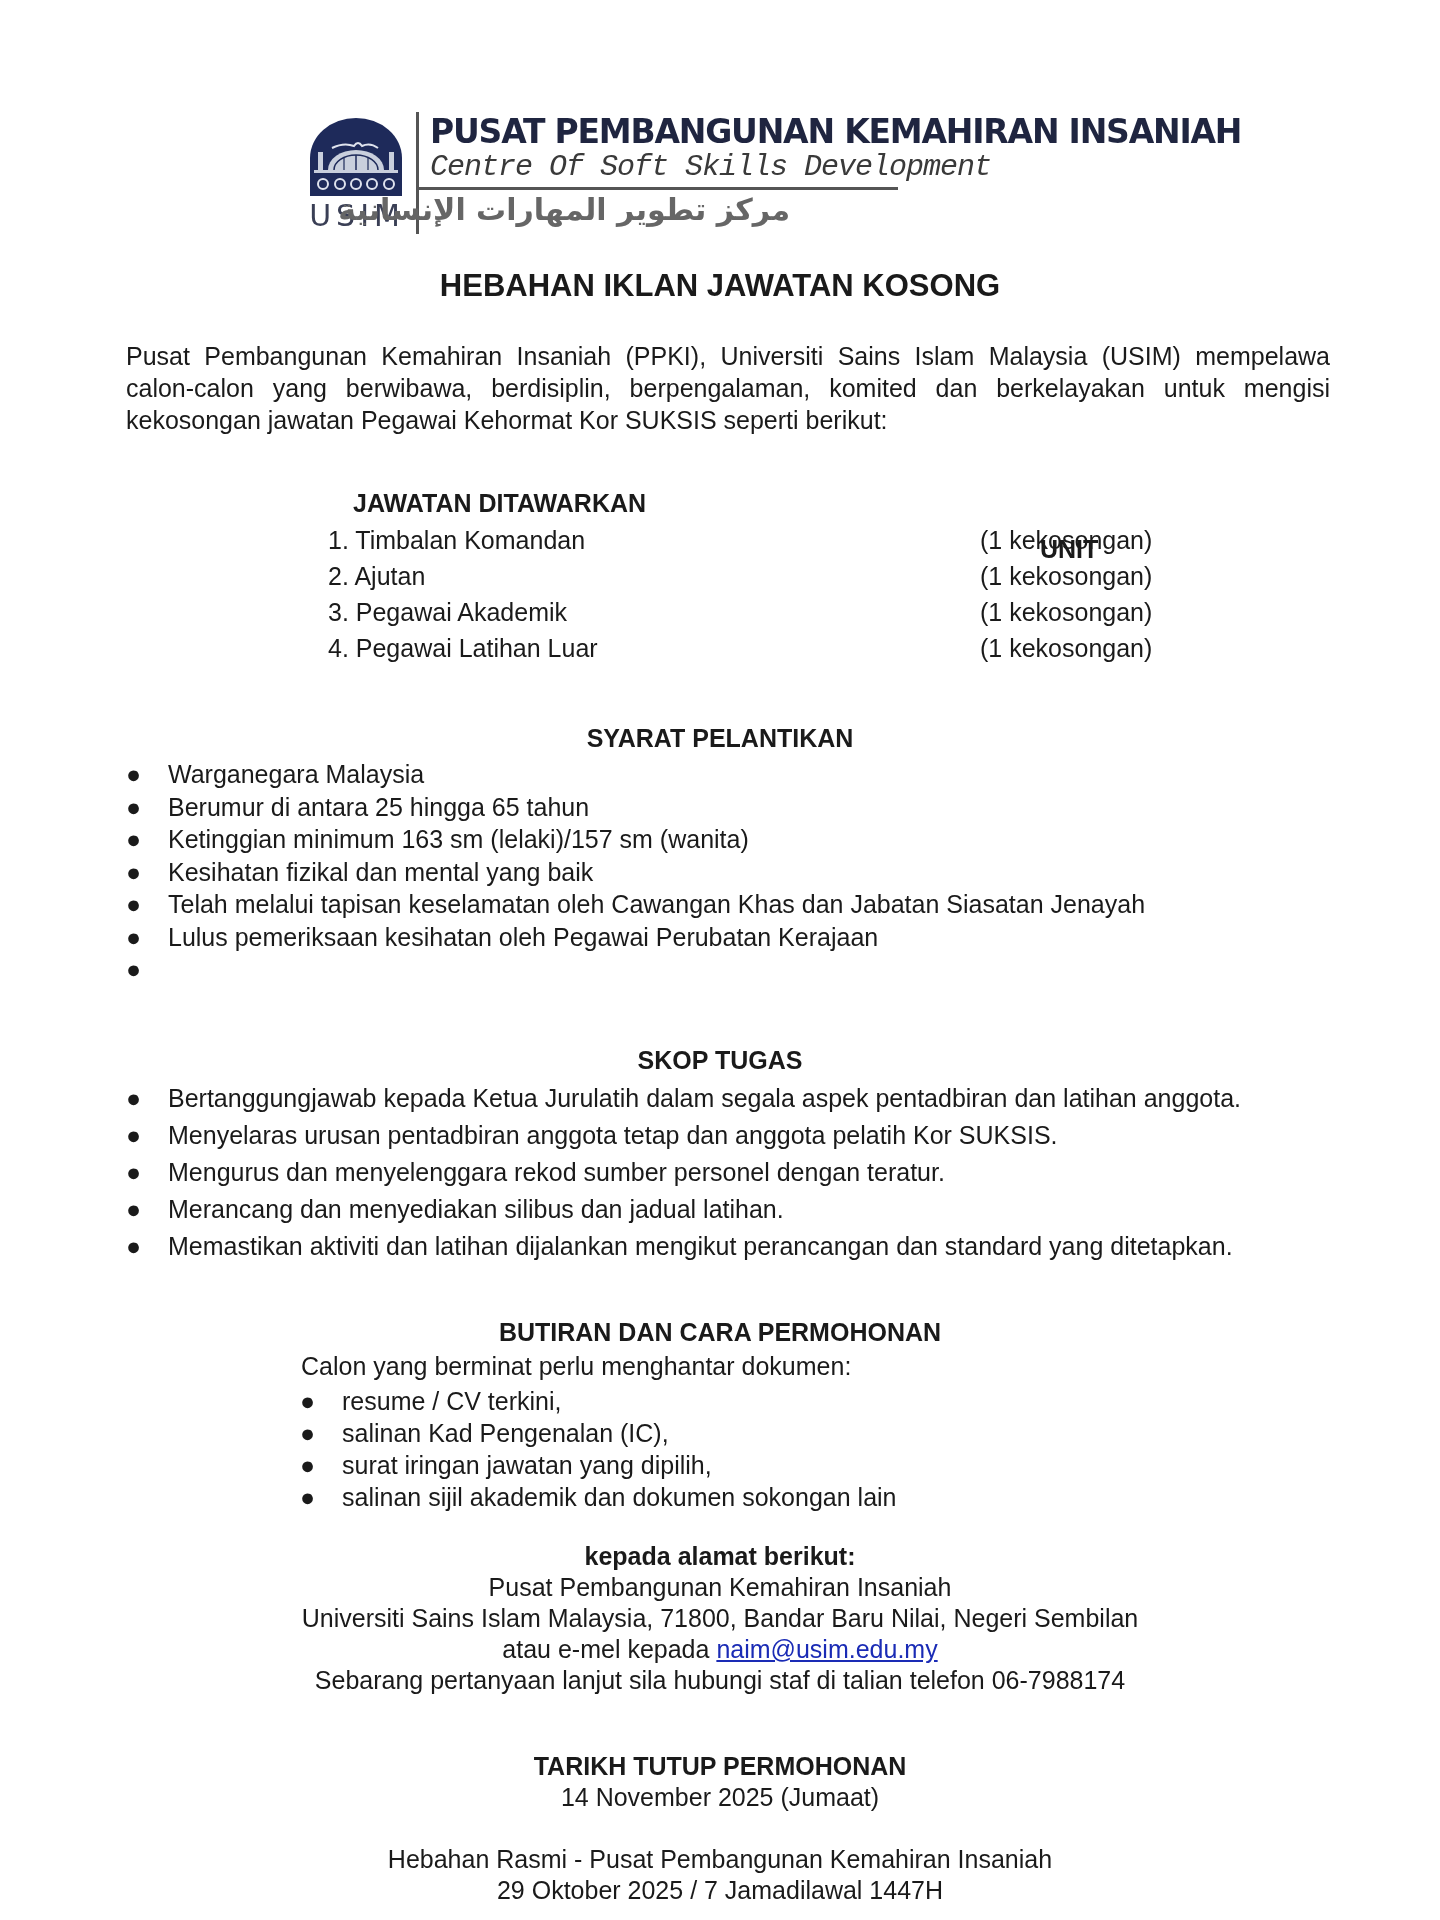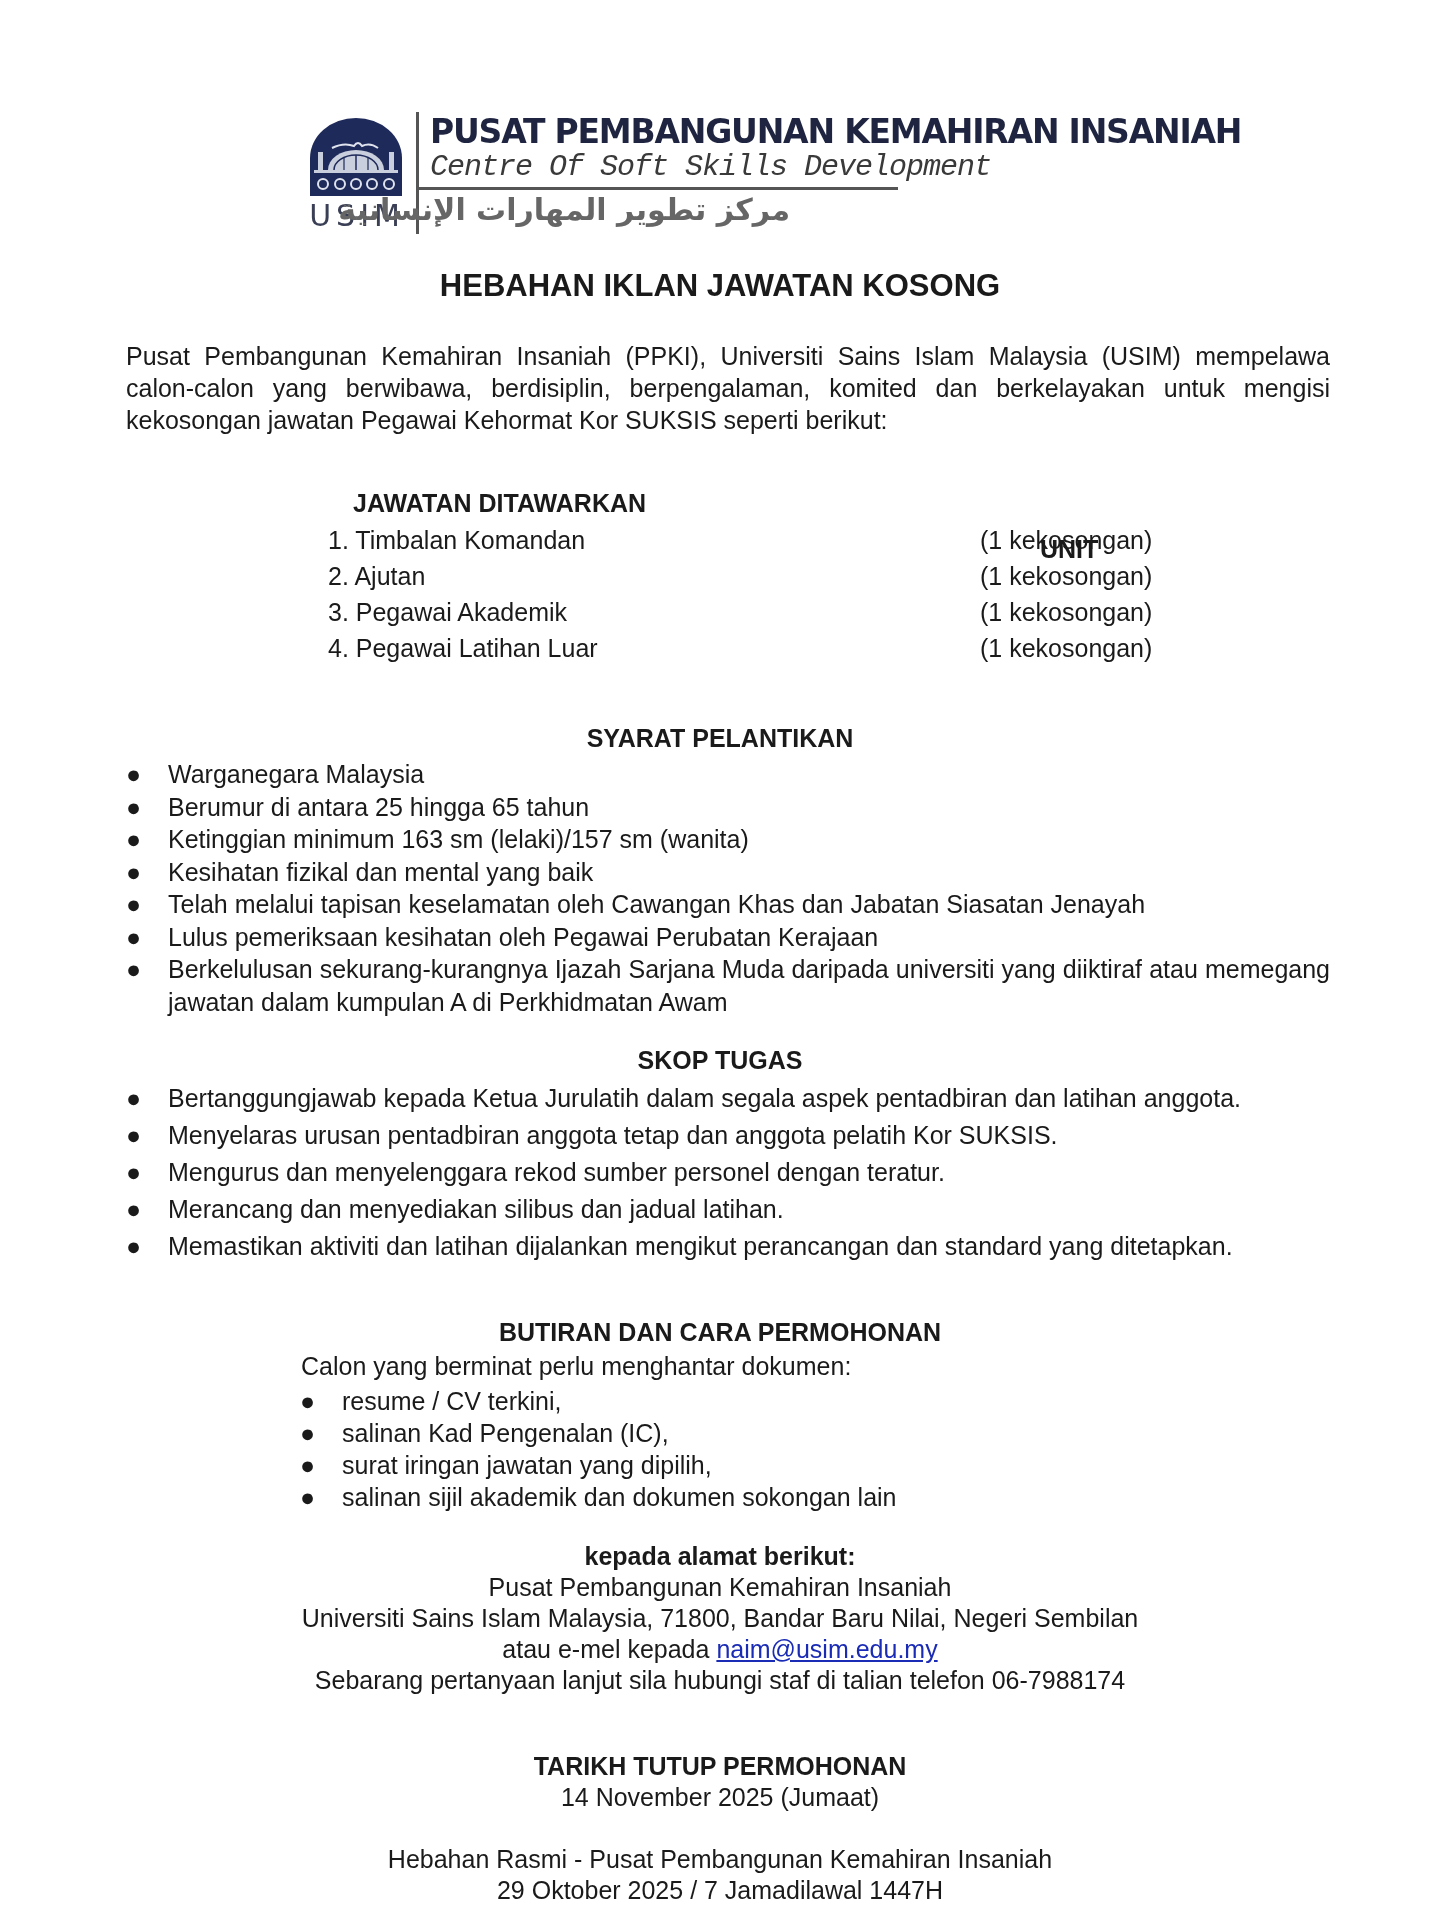--- a/index.html
+++ b/index.html
@@ -99,21 +99,21 @@
 <div class="abs jt-row jt-unit" style="top:634px">(1 kekosongan)</div>
 
 <div class="abs sec-head" style="top:724px">SYARAT PELANTIKAN</div>
 <ul class="abs blist" id="req-list">
   <li><span class="dot">●</span><span>Warganegara Malaysia</span></li>
   <li><span class="dot">●</span><span>Berumur di antara 25 hingga 65 tahun</span></li>
   <li><span class="dot">●</span><span>Ketinggian minimum 163 sm (lelaki)/157 sm (wanita)</span></li>
   <li><span class="dot">●</span><span>Kesihatan fizikal dan mental yang baik</span></li>
   <li><span class="dot">●</span><span>Telah melalui tapisan keselamatan oleh Cawangan Khas dan Jabatan Siasatan Jenayah</span></li>
   <li><span class="dot">●</span><span>Lulus pemeriksaan kesihatan oleh Pegawai Perubatan Kerajaan</span></li>
-  <li><span class="dot">●</span><span>Berkelulusan sekurang-kurangnya Ijazah Sarjana Muda daripada universiti yang diiktiraf atau memegang jawatan dalam kumpulan A di Perkhidmatan Awam</span></li>
+  <li><span class="dot">●</span></li>
 </ul>
 
 <div class="abs sec-head" style="top:1046px">SKOP TUGAS</div>
 <ul class="abs blist" id="scope-list">
   <li><span class="dot">●</span><span>Bertanggungjawab kepada Ketua Jurulatih dalam segala aspek pentadbiran dan latihan anggota.</span></li>
   <li><span class="dot">●</span><span>Menyelaras urusan pentadbiran anggota tetap dan anggota pelatih Kor SUKSIS.</span></li>
   <li><span class="dot">●</span><span>Mengurus dan menyelenggara rekod sumber personel dengan teratur.</span></li>
   <li><span class="dot">●</span><span>Merancang dan menyediakan silibus dan jadual latihan.</span></li>
   <li><span class="dot">●</span><span>Memastikan aktiviti dan latihan dijalankan mengikut perancangan dan standard yang ditetapkan.</span></li>
 </ul>

